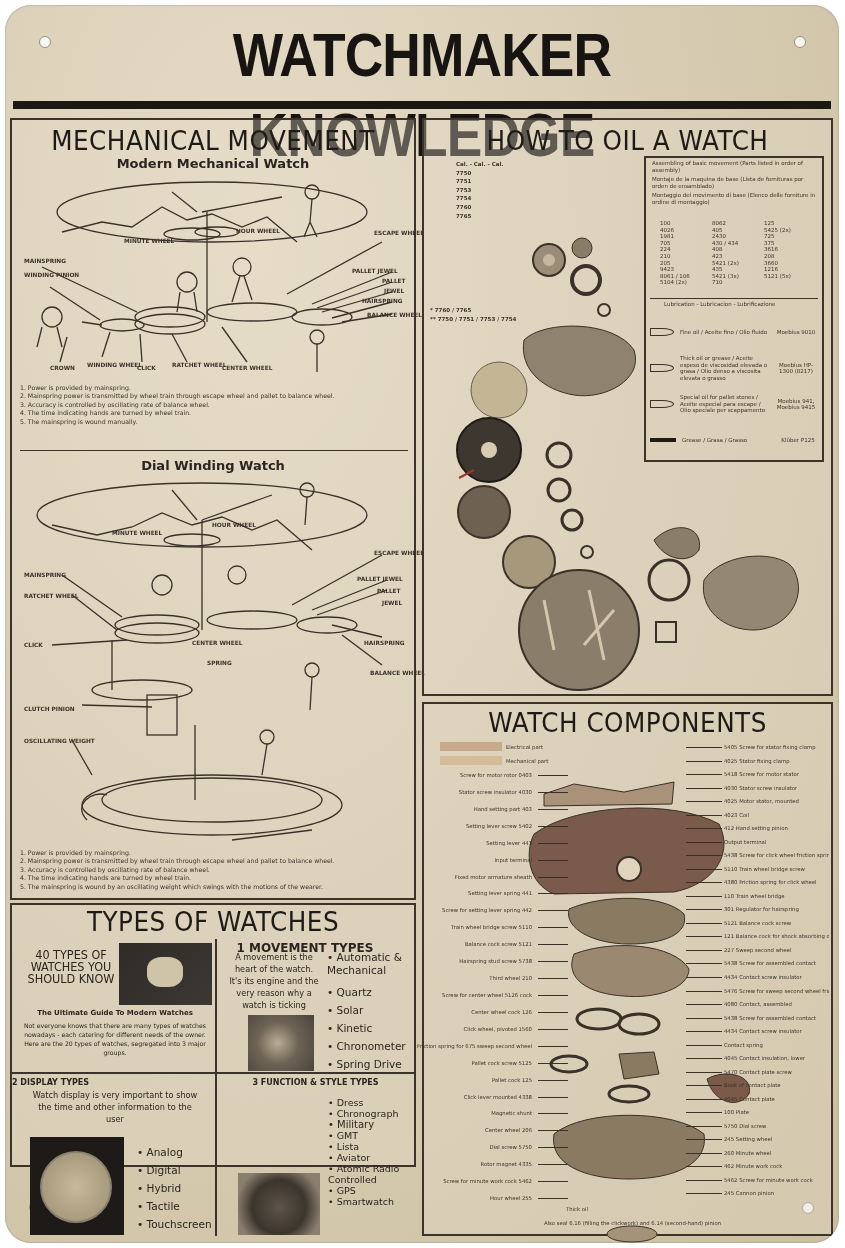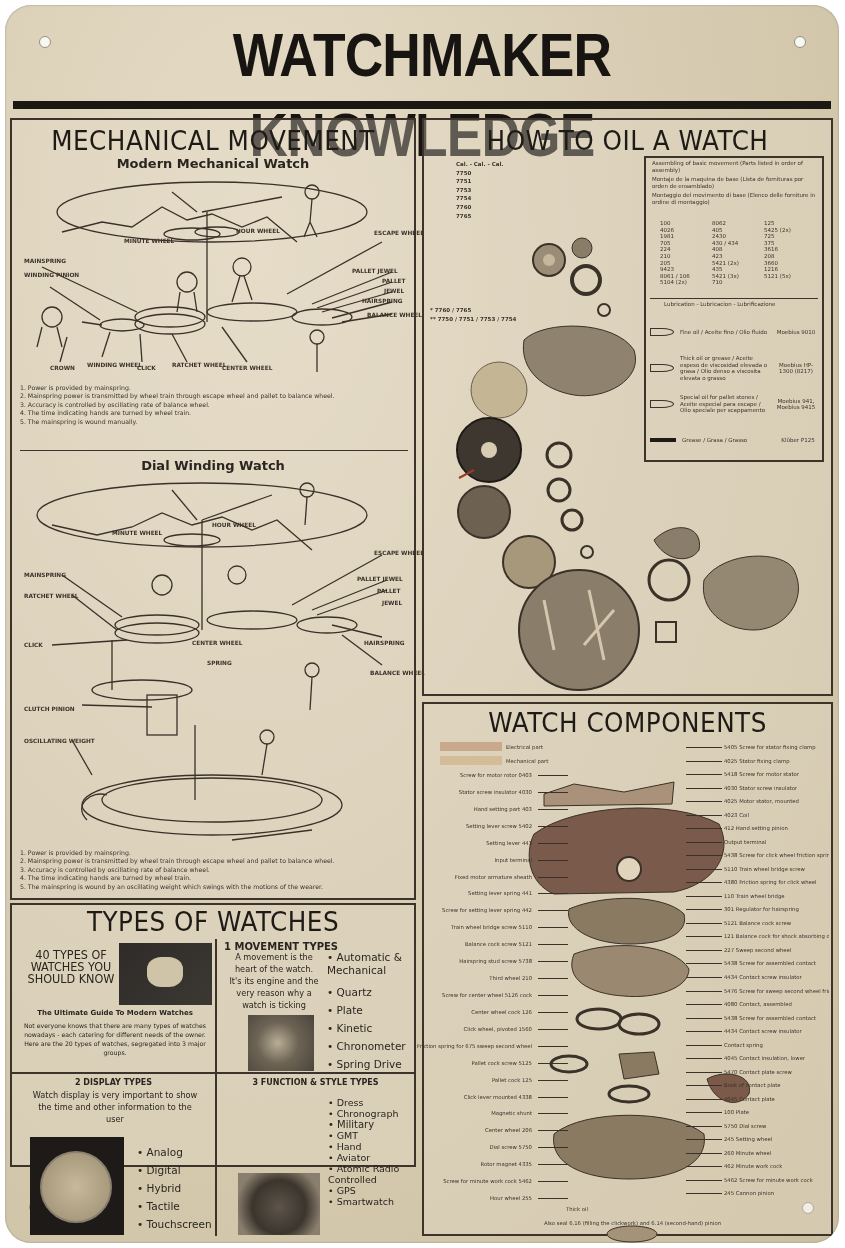--- a/index.html
+++ b/index.html
@@ -182,53 +182,53 @@
     <div class="divider-h" style="left:0;top:167px;width:402px"></div>
     <div class="divider-v" style="left:203px;top:167px;height:164px"></div>
 
     <div class="types-head" style="position:absolute;left:14px;top:44px;width:90px;text-align:center;font-size:12.5px;line-height:12px;font-weight:normal;font-family:'DejaVu Sans Condensed','DejaVu Sans',sans-serif">40 TYPES OF WATCHES YOU SHOULD KNOW</div>
     <div class="photo" style="left:107px;top:38px;width:93px;height:62px;background:linear-gradient(135deg,#2e2b28,#3c3834)">
       <div style="position:absolute;left:28px;top:14px;width:36px;height:30px;border-radius:40%;background:#cfc3a8"></div>
     </div>
     <div style="position:absolute;left:6px;top:104px;width:194px;text-align:center;font-size:7px;font-weight:bold;color:#2a2520;font-family:'DejaVu Sans',sans-serif">The Ultimate Guide To Modern Watches</div>
     <div style="position:absolute;left:8px;top:116px;width:190px;text-align:center;font-size:6.2px;line-height:9px;color:#2a2520;font-family:'DejaVu Sans',sans-serif">Not everyone knows that there are many types of watches nowadays - each catering for different needs of the owner. Here are the 20 types of watches, segregated into 3 major groups.</div>
 
-    <div class="types-head" style="position:absolute;left:212px;top:36px;width:194px;font-size:10px">1 MOVEMENT TYPES</div>
+    <div class="types-head" style="position:absolute;left:196px;top:36px;width:194px;text-align:center;font-size:12px">1 MOVEMENT TYPES</div>
     <div style="position:absolute;left:216px;top:46px;width:92px;text-align:center;font-size:8.2px;line-height:12px;color:#2a2520;font-family:'DejaVu Sans',sans-serif">A movement is the heart of the watch. It's its engine and the very reason why a watch is ticking</div>
     <div class="photo" style="left:236px;top:110px;width:66px;height:56px;background:radial-gradient(circle at 45% 50%,#b9ad96 0%,#6e6455 45%,#4a443c 100%)"></div>
     <ul class="bullets" style="position:absolute;left:315px;top:46px;width:88px">
       <li style="line-height:13px">Automatic &amp; Mechanical</li>
       <li style="margin-top:6px">Quartz</li>
-      <li>Plate</li>
+      <li>Solar</li>
       <li>Kinetic</li>
       <li>Chronometer</li>
       <li>Spring Drive</li>
     </ul>
 
-    <div class="types-head" style="position:absolute;left:0;top:173px;width:203px;text-align:center;font-size:8px">2 DISPLAY TYPES</div>
+    <div class="types-head" style="position:absolute;left:0;top:173px;width:203px;text-align:left;font-size:8px">2 DISPLAY TYPES</div>
     <div style="position:absolute;left:18px;top:184px;width:170px;text-align:center;font-size:8.2px;line-height:12px;color:#2a2520;font-family:'DejaVu Sans',sans-serif">Watch display is very important to show the time and other information to the user</div>
     <div class="photo" style="left:18px;top:232px;width:94px;height:98px;background:#1d1a17">
       <div style="position:absolute;left:10px;top:14px;width:72px;height:72px;border-radius:50%;background:radial-gradient(circle,#c7b99a 0%,#a89a7c 70%,#5e564b 100%);border:2px solid #8a8070"></div>
     </div>
     <ul class="bullets" style="position:absolute;left:125px;top:238px;width:80px">
       <li>Analog</li>
       <li>Digital</li>
       <li>Hybrid</li>
       <li>Tactile</li>
       <li>Touchscreen</li>
     </ul>
 
     <div class="types-head" style="position:absolute;left:205px;top:173px;width:197px;text-align:center;font-size:8px">3 FUNCTION &amp; STYLE TYPES</div>
     <div class="photo" style="left:226px;top:268px;width:82px;height:62px;background:radial-gradient(circle at 50% 55%,#5d544a 0%,#3c352d 50%,#8a7f6e 80%)"></div>
     <ul class="bullets" style="position:absolute;left:316px;top:192px;width:90px">
       <li style="line-height:11px;font-size:9.5px">Dress</li>
       <li style="line-height:11px;font-size:9.5px">Chronograph</li>
       <li style="line-height:11px;font-size:10px">Military</li>
       <li style="line-height:11px;font-size:9.5px">GMT</li>
-      <li style="line-height:11px;font-size:9.5px">Hand</li>
+      <li style="line-height:11px;font-size:9.5px">Lista</li>
       <li style="line-height:11px;font-size:9.5px">Aviator</li>
       <li style="line-height:11px;font-size:9.5px">Atomic Radio Controlled</li>
       <li style="line-height:11px;font-size:9.5px">GPS</li>
       <li style="line-height:11px;font-size:9.5px">Smartwatch</li>
     </ul>
   </div>
 
   <div class="panel" style="left:417px;top:113px;width:411px;height:578px">
     <h2 style="margin-top:6px">HOW TO OIL A WATCH</h2>
 

